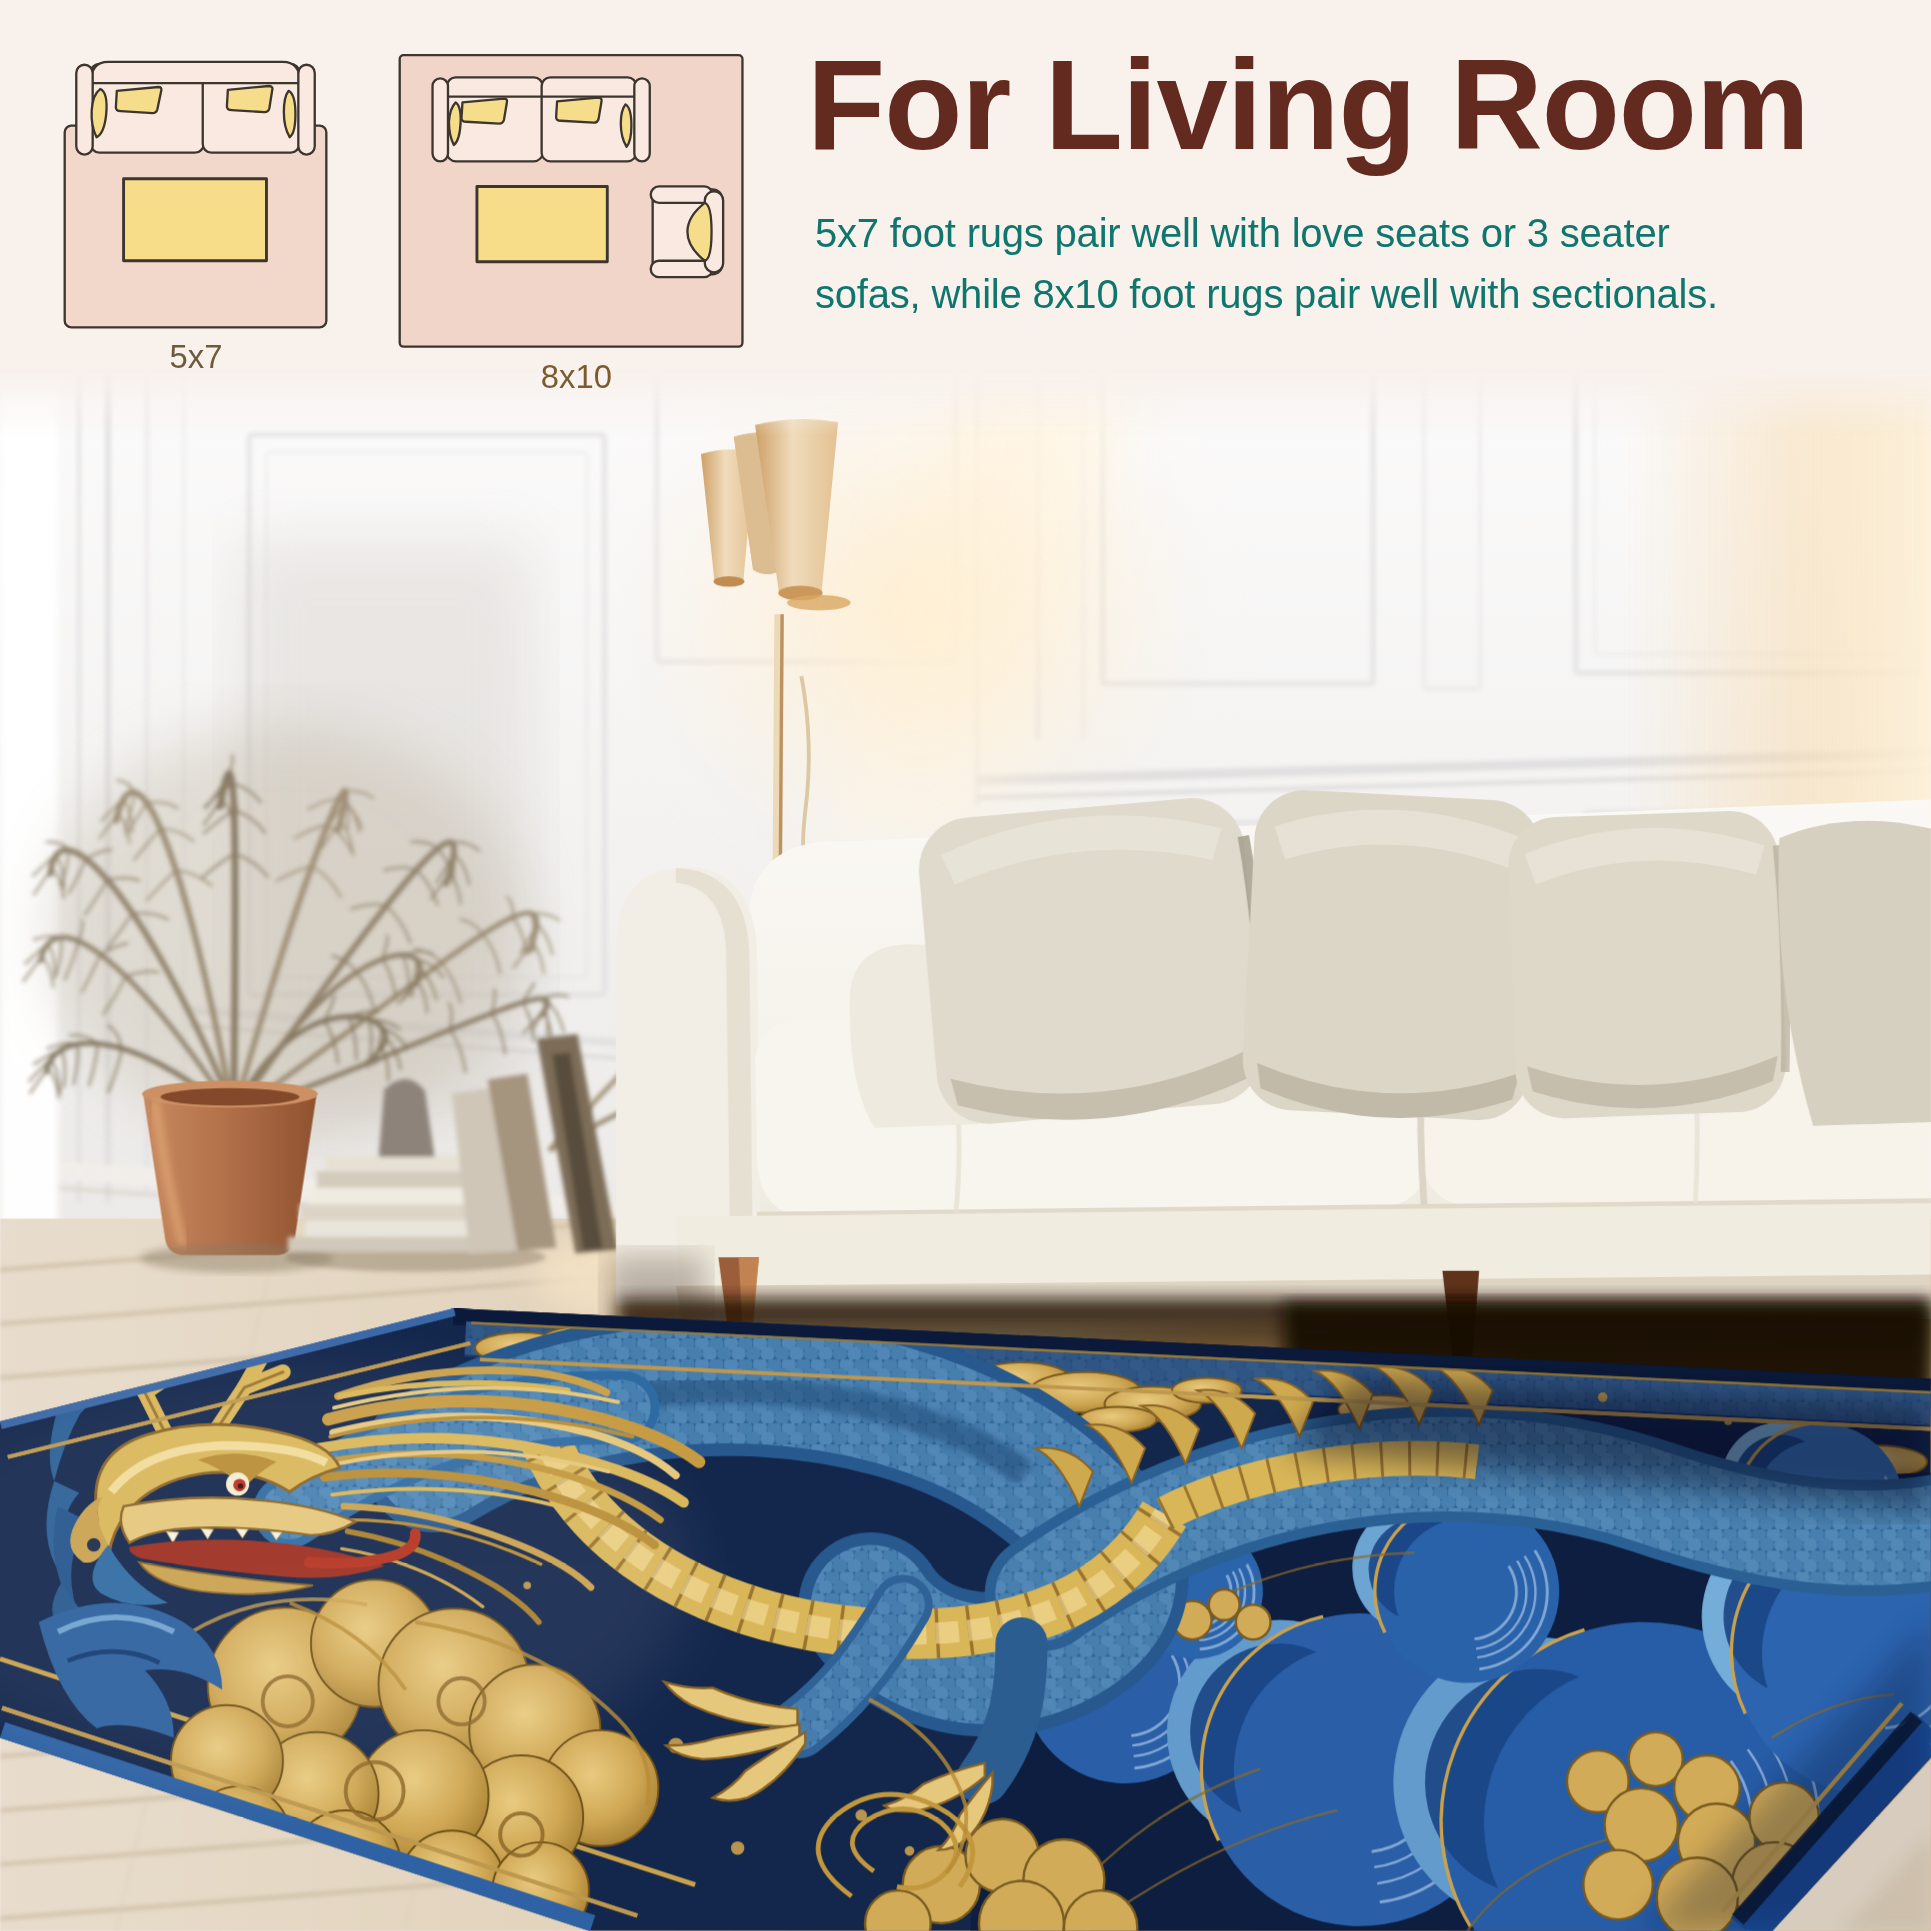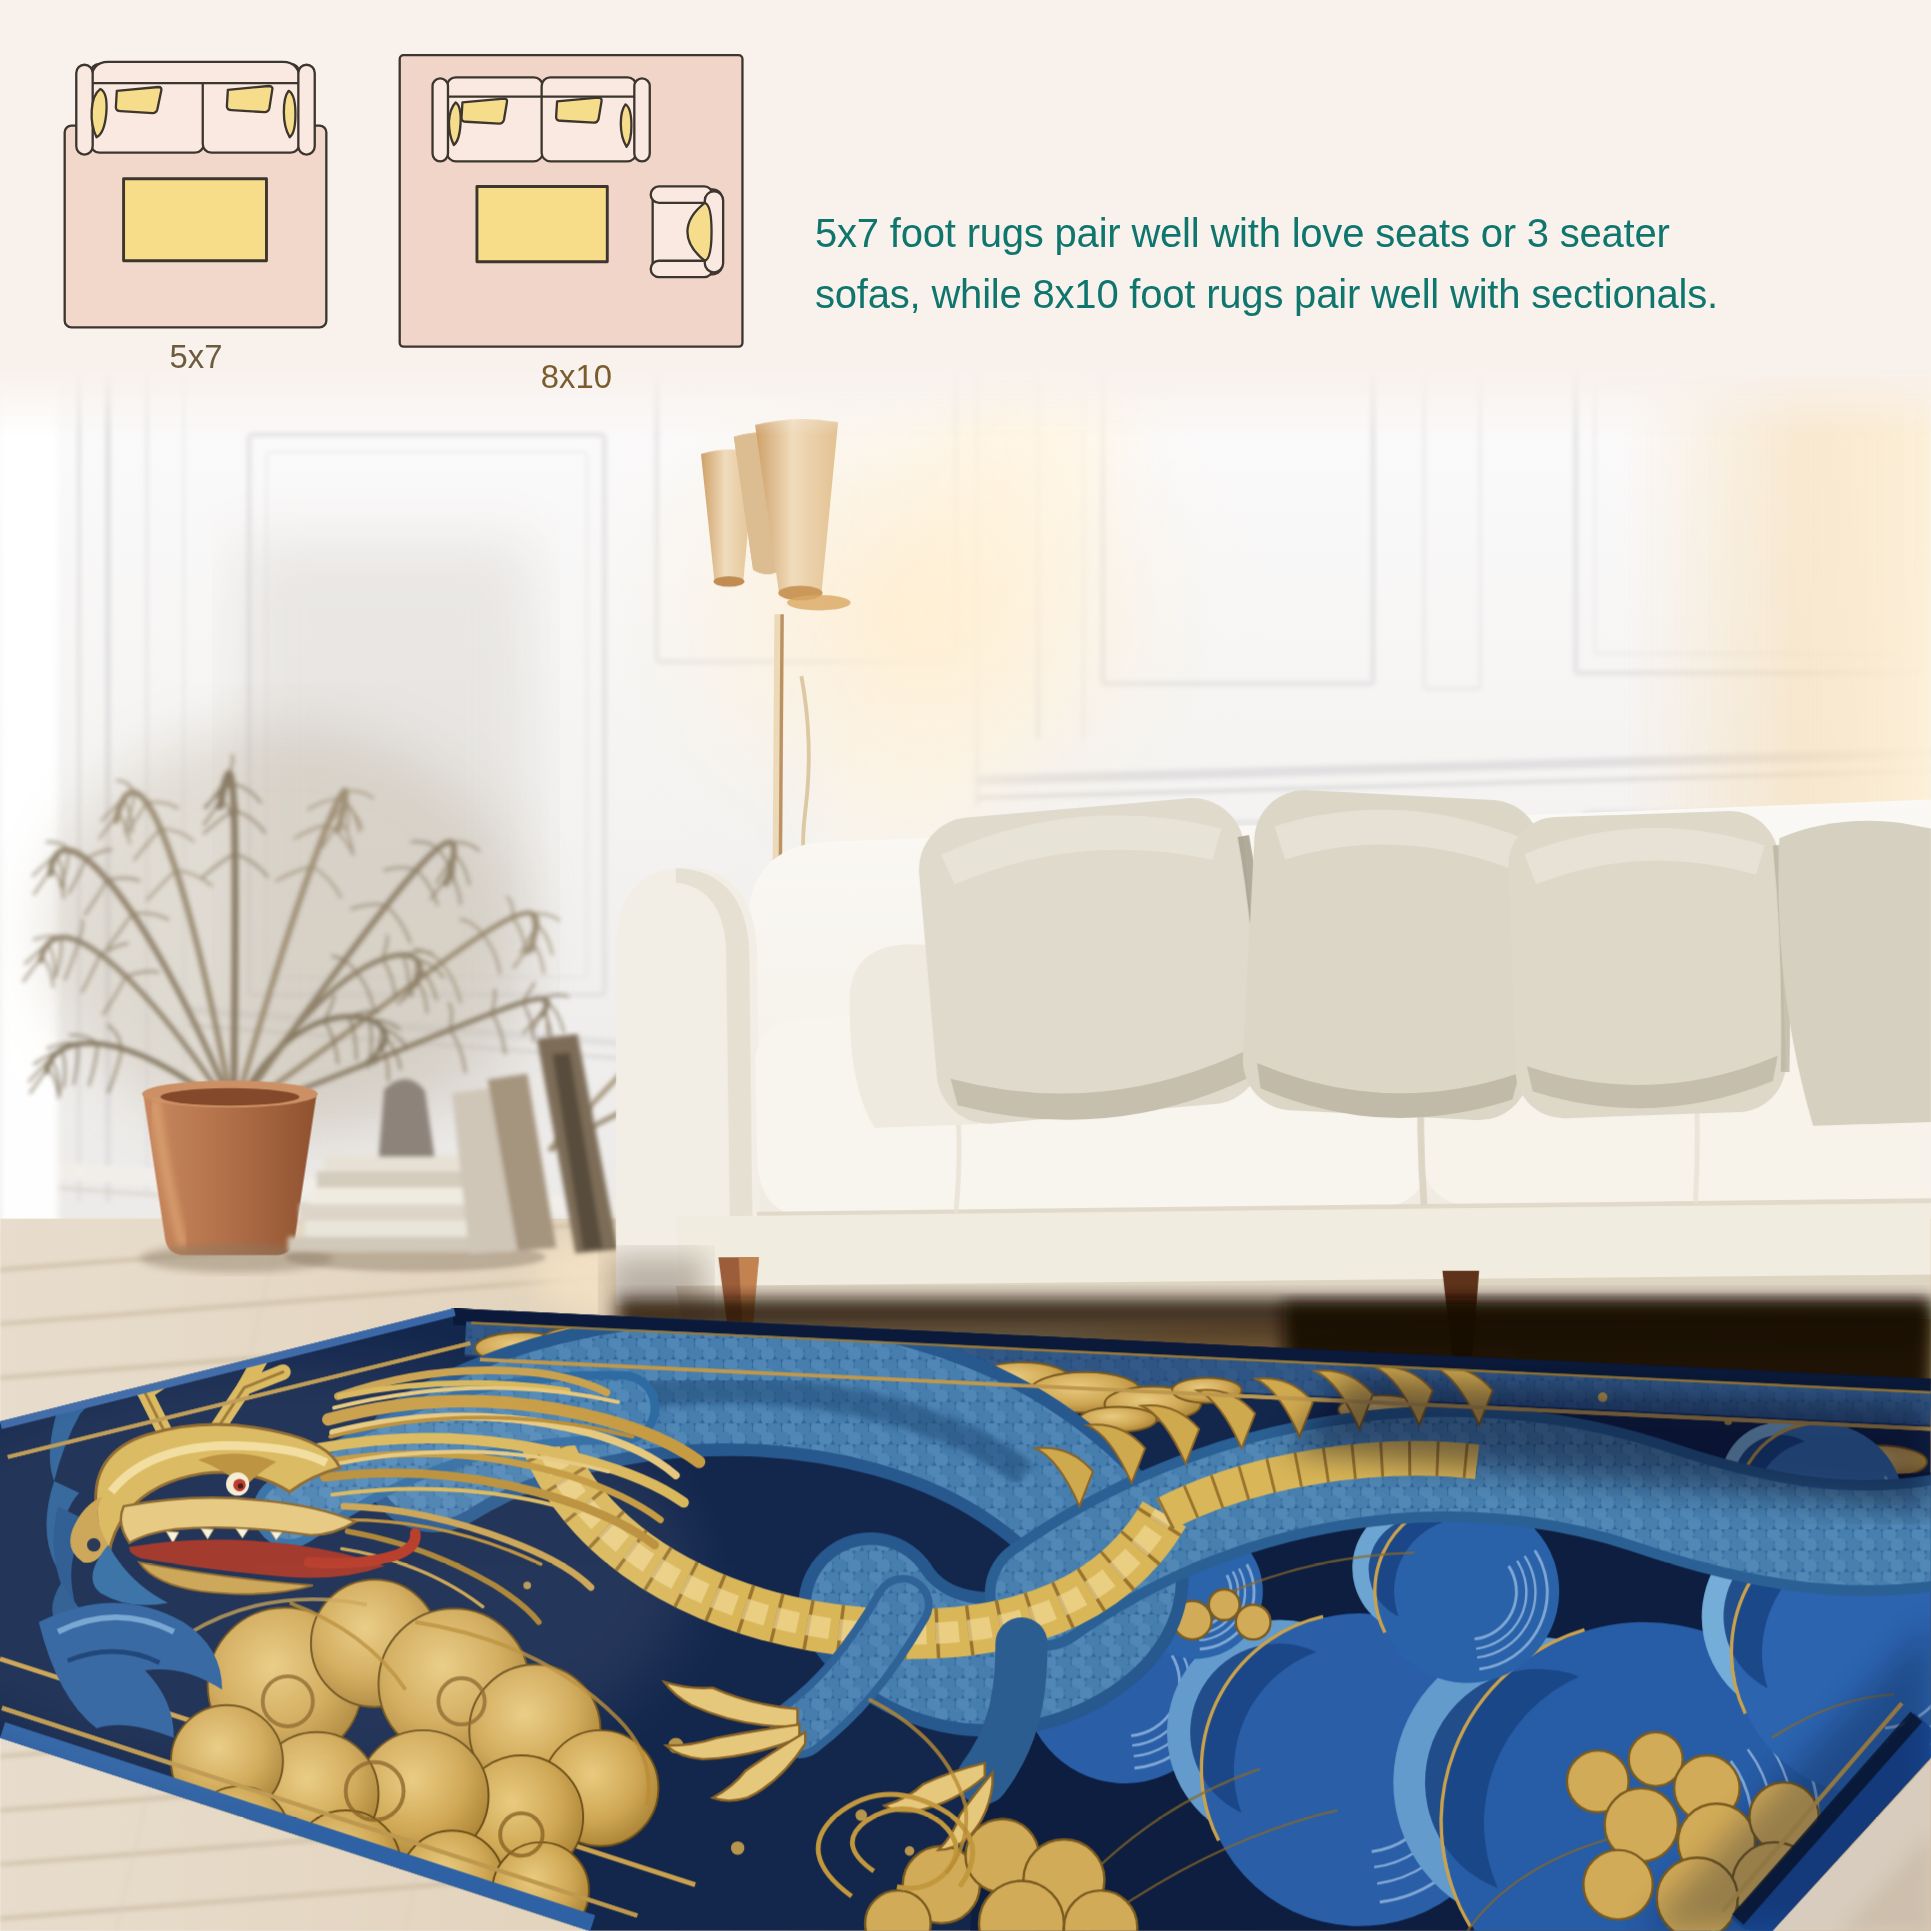--- a/index.html
+++ b/index.html
@@ -4,20 +4,21 @@
 html,body{margin:0;padding:0;background:#f8f1ec}
 #page{position:relative;width:1931px;height:1931px;background:#f8f1ec;overflow:hidden;font-family:"Liberation Sans",sans-serif}
 .h1{position:absolute;left:807px;top:31px;font-size:128px;font-weight:bold;color:#632a20;letter-spacing:-1px;white-space:nowrap;z-index:3}
 .sub{position:absolute;left:815px;top:203px;font-size:40px;color:#0f766e;letter-spacing:-0.2px;line-height:61px;white-space:nowrap;z-index:3}
 svg{position:absolute}
 svg text{font-family:"Liberation Sans",sans-serif}
 </style></head>
 <body>
 <div id="page">
 
+<div class="h1">For Living Room</div>
 
 <div class="sub">5x7 foot rugs pair well with love seats or 3 seater<br>sofas, while 8x10 foot rugs pair well with sectionals.</div>
 <svg style="left:0;top:369px;z-index:1" width="1931" height="1562" viewBox="0 382 2000 1618">
 <defs>
   <linearGradient id="wallg" x1="0" y1="382" x2="0" y2="1285" gradientUnits="userSpaceOnUse">
     <stop offset="0" stop-color="#fcfbfb"></stop>
           <stop offset="0.5" stop-color="#f4f3f2"></stop>
           <stop offset="1" stop-color="#eceae8"></stop>
   </linearGradient>
   <linearGradient id="floorg" x1="0" y1="0" x2="1" y2="0">

